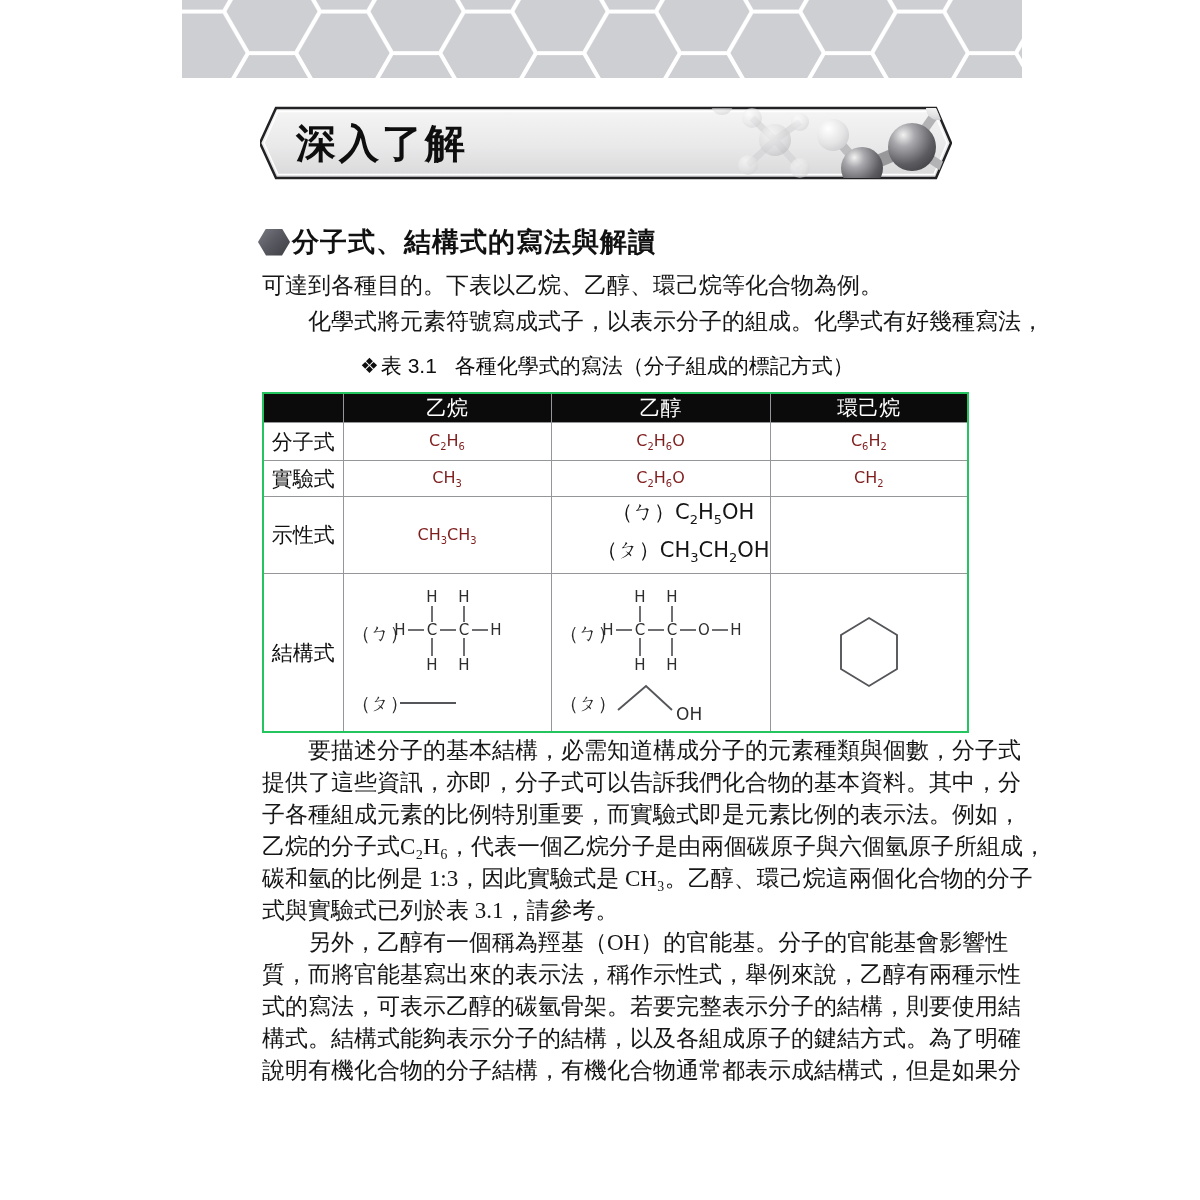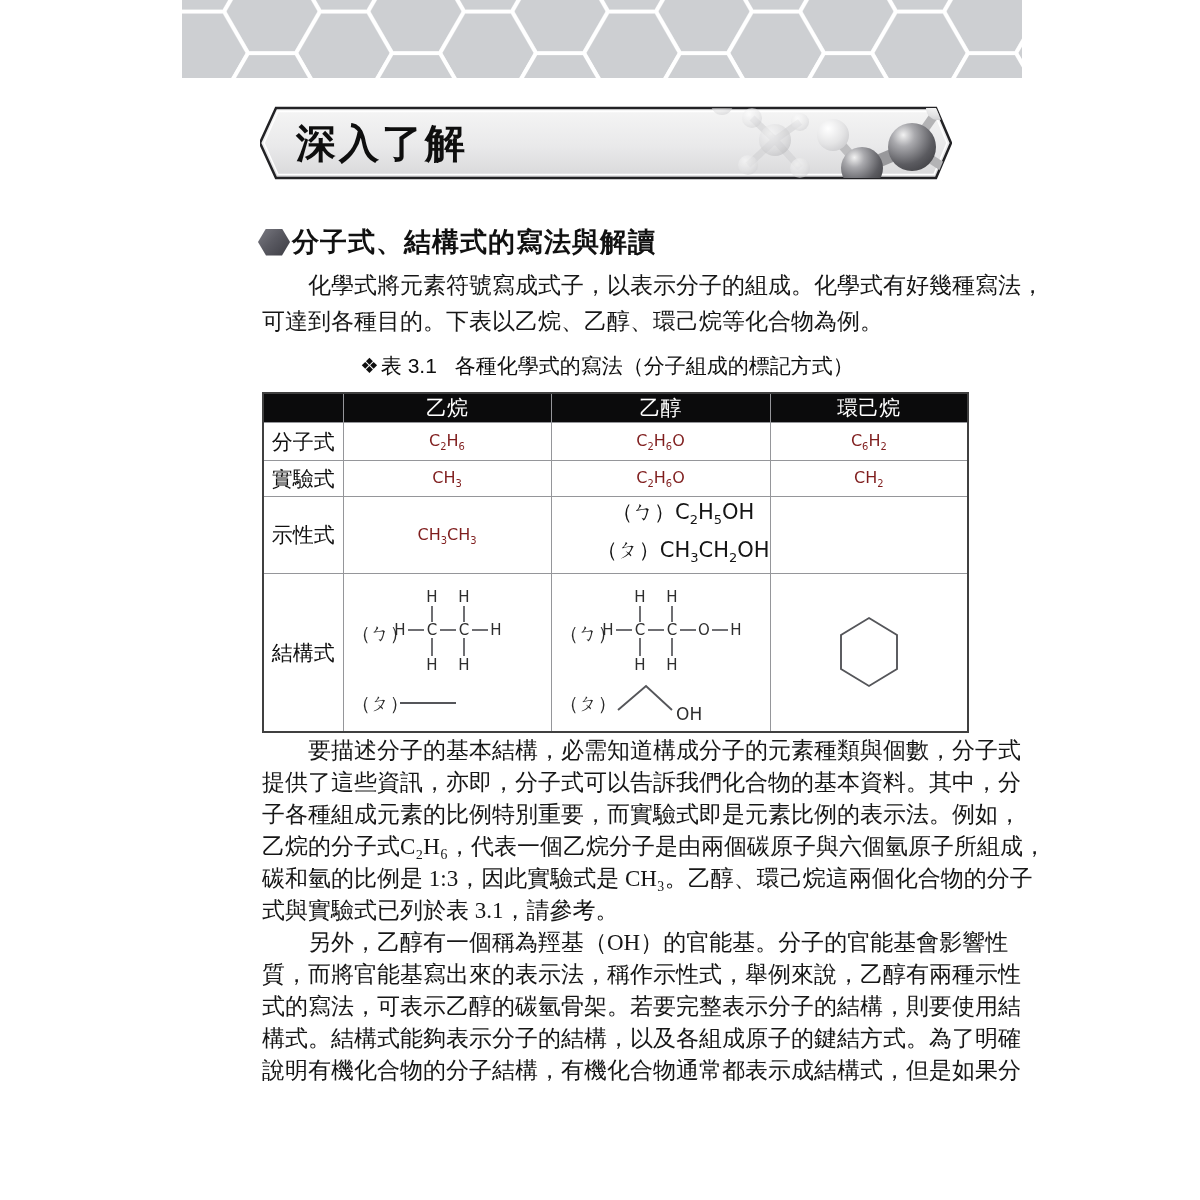--- a/index.html
+++ b/index.html
@@ -28,21 +28,21 @@
   .indent{text-indent:2em;}
 
   
   .caption{position:absolute;left:262px;top:352px;width:700px;font-size:21px;color:#0e0e0e;
         padding-left:98px;box-sizing:border-box;white-space:nowrap;}
   .caption .cap-label{margin-right:18px;}
   .caption .cap-marker{margin-right:2px;}
 
   
   table.chem{position:absolute;left:262px;top:392px;border-collapse:collapse;table-layout:fixed;
-        border:2px solid #404040;font-size:21px;}
+        border:2px solid #22c55e;font-size:21px;}
   table.chem td,table.chem th{border:1.5px solid #95969a;text-align:center;vertical-align:middle;padding:0;}
   .c0{width:80px;} .c1{width:208px;} .c2{width:210px;} .c3{width:198px;}
   tr.hrow{height:26px;} tr.r1{height:38px;} tr.r2{height:36px;} tr.r3{height:63px;} tr.r4{height:158px;}
   tr.hrow th{background:#0b0b0c;color:#ffffff;font-weight:500;font-size:21px;}
   td.rowlabel{font-weight:500;color:#101010;}
   td.formula{font-family:"DejaVu Sans","Liberation Sans",sans-serif;font-size:16px;color:#7f1d1d;}
   td.formula sub, .cond-line sub{font-size:62%;}
   td.cond-cell{text-align:left;}
   .cond-line{font-family:"DejaVu Sans","Liberation Sans",sans-serif;font-size:21px;line-height:30px;
         padding-left:45px;white-space:nowrap;color:#141414;}
@@ -130,22 +130,22 @@
     </svg>
     <div class="banner-title">深入了解</div>
   </div>
 
   <div class="section-head">
     <div class="hex-bullet"></div>
     <div class="section-title">分子式、結構式的寫法與解讀</div>
   </div>
 
   <div class="intro serif">
+    <div class="tline">可達到各種目的。下表以乙烷、乙醇、環己烷等化合物為例。</div>
     <div class="tline indent">化學式將元素符號寫成式子，以表示分子的組成。化學式有好幾種寫法，</div>
-    <div class="tline">可達到各種目的。下表以乙烷、乙醇、環己烷等化合物為例。</div>
   </div>
 
   <div class="caption">
     <span class="cap-marker">❖</span><span class="cap-label">表 3.1</span><span>各種化學式的寫法（分子組成的標記方式）</span>
   </div>
 
   <table class="chem">
     <colgroup>
         <col class="c0">
         <col class="c1">

